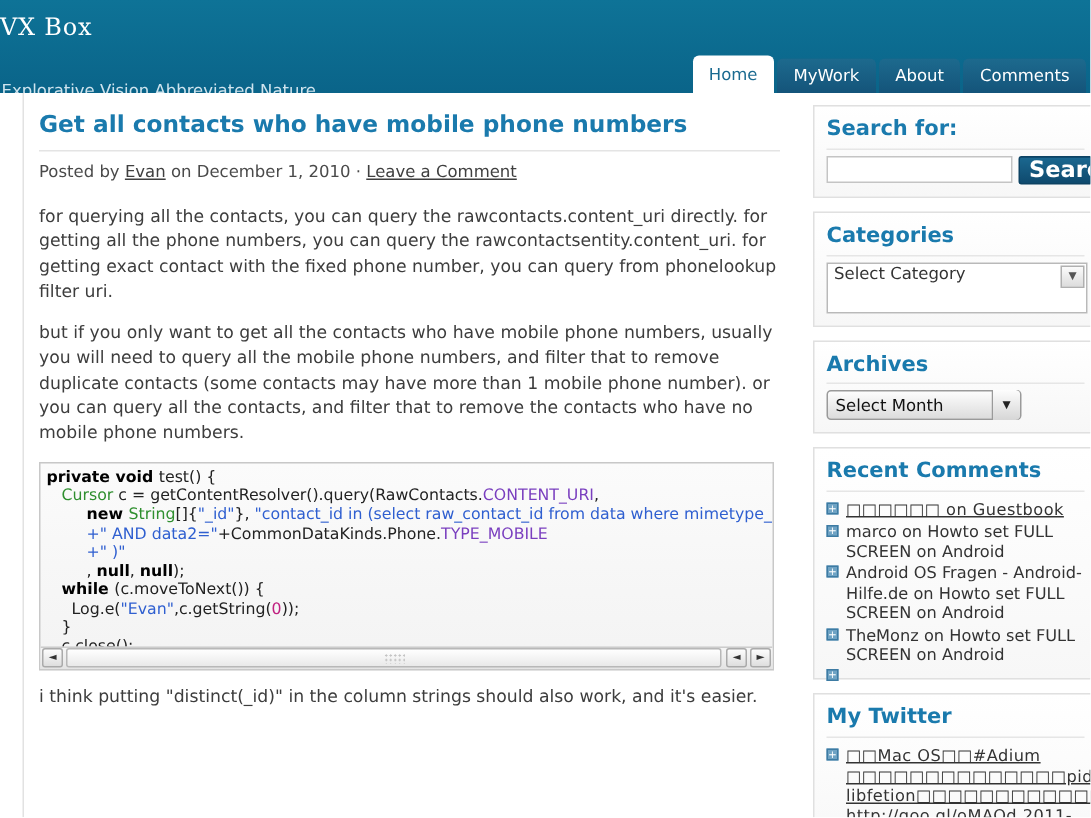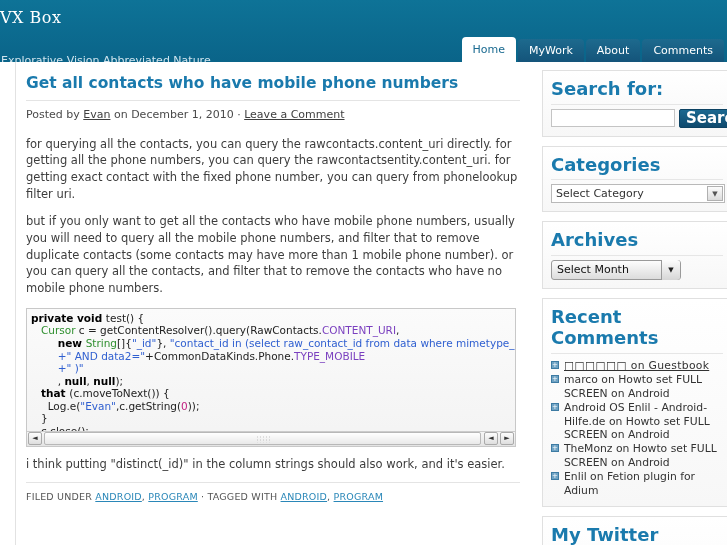--- a/index.html
+++ b/index.html
@@ -215,21 +215,21 @@
   }
   .widget {
     border: 1px solid #e0e0e0;
     background: #fbfbfb;
     background-image: linear-gradient(to bottom, #ffffff, #f7f7f7);
     padding: 7px 8px 8px 8px;
     margin-bottom: 9px;
     width: 190px;
   }
   .widget-title {
-    font-size: 18px;
+    font-size: 14px;
     font-weight: bold;
     color: #1a7aad;
     margin: 0 0 4px 0;
     padding-bottom: 4px;
     border-bottom: 1px solid #e6e6e6;
     line-height: 1.2;
   }
   .search-row { display: flex; align-items: center; gap: 4px; margin-top: 4px; }
   .search-input {
     width: 124px; height: 18px;
@@ -248,26 +248,26 @@
     color: #ffffff;
     border: 1px solid #0d4363;
     border-radius: 2px;
     font-size: 15px;
     font-weight: bold;
     cursor: pointer;
     font-family: "DejaVu Sans", "Liberation Sans", sans-serif;
     line-height: 1;
   }
   .select-wide {
-    width: 174px; height: 19px;
+    width: 174px; height: 34px;
     border: 1px solid #b9b9b9;
     background: #ffffff;
     font-size: 11px;
     color: #333;
-    display: flex; align-items: center;
+    display: flex; align-items: flex-start;
     padding: 0 0 0 4px;
     margin-top: 3px;
     cursor: pointer;
     position: relative;
   }
   .select-wide .arrow {
     position: absolute; right: 1px; top: 1px;
     width: 16px; height: 15px;
     background: linear-gradient(to bottom, #fbfbfb, #dcdcdc);
     border: 1px solid #b0b0b0;
@@ -360,48 +360,39 @@
           <p>but if you only want to get all the contacts who have mobile phone numbers, usually you will need to query all the mobile phone numbers, and filter that to remove duplicate contacts (some contacts may have more than 1 mobile phone number). or you can query all the contacts, and filter that to remove the contacts who have no mobile phone numbers.</p>
         </div>
 
         <div class="code-wrap">
           <div class="code" id="code-text"><span class="kw">private void </span><span class="nm">test() {</span>
 <span class="nm">   </span><span class="ty">Cursor</span><span class="nm"> c = getContentResolver().query(RawContacts.</span><span class="cn">CONTENT_URI</span><span class="nm">,</span>
 <span class="nm">        </span><span class="kw">new </span><span class="ty">String</span><span class="nm">[]{</span><span class="st">"_id"</span><span class="nm">}, </span><span class="st">"contact_id in (select raw_contact_id from data where mimetype_id=5</span>
 <span class="nm">        </span><span class="st">+" AND data2="</span><span class="nm">+CommonDataKinds.Phone.</span><span class="cn">TYPE_MOBILE</span>
 <span class="nm">        </span><span class="st">+" )"</span>
 <span class="nm">        , </span><span class="kw">null</span><span class="nm">, </span><span class="kw">null</span><span class="nm">);</span>
-<span class="nm">   </span><span class="kw">that </span><span class="nm">(c.moveToNext()) {</span>
+<span class="nm">   </span><span class="kw">while </span><span class="nm">(c.moveToNext()) {</span>
 <span class="nm">     Log.e(</span><span class="st">"Evan"</span><span class="nm">,c.getString(</span><span class="num">0</span><span class="nm">));</span>
 <span class="nm">   }</span>
 <span class="nm">   c.close();</span>
 <span class="nm">}</span></div>
           <div class="code-scroll">
             <div class="sb-arrow">◄</div>
             <div class="sb-track">
               <div class="sb-grip"></div>
             </div>
             <div class="sb-right">
               <div class="sb-arrow">◄</div>
               <div class="sb-arrow">►</div>
             </div>
           </div>
         </div>
 
         <div class="post-note">i think putting "distinct(_id)" in the column strings should also work, and it's easier.</div>
 
-        <div class="filed">
-          <span>FILED UNDER</span>
-          <a href="#">ANDROID</a><span>,</span>
-          <a href="#">PROGRAM</a>
-          <span>·</span>
-          <span>TAGGED WITH</span>
-          <a href="#">ANDROID</a><span>,</span>
-          <a href="#">PROGRAM</a>
-        </div>
       </div>
 
     </div>
 
     <div id="sidebar">
 
       <div class="widget">
         <div class="widget-title">Search for:</div>
         <div class="search-row">
           <input class="search-input" type="text" placeholder="" style="">
@@ -423,23 +414,23 @@
           <span>Select Month</span>
           <span class="arrow">▼</span>
         </div>
       </div>
 
       <div class="widget">
         <div class="widget-title">Recent Comments</div>
         <ul class="wlist">
           <li><span class="li-icon">+</span><span class="tofu">□□□□□□ on Guestbook</span></li>
           <li><span class="li-icon">+</span><span>marco on Howto set FULL SCREEN on Android</span></li>
-          <li><span class="li-icon">+</span><span>Android OS Enlil - Android-Hilfe.de on Howto set FULL SCREEN on Android</span></li>
+          <li><span class="li-icon">+</span><span>Android OS Fragen - Android-Hilfe.de on Howto set FULL SCREEN on Android</span></li>
           <li><span class="li-icon">+</span><span>TheMonz on Howto set FULL SCREEN on Android</span></li>
-          <li><span class="li-icon">+</span><span>Enlil on Fetion plugin for Adium</span></li>
+          <li><span class="li-icon">+</span></li>
         </ul>
       </div>
 
       <div class="widget">
         <div class="widget-title">My Twitter</div>
         <ul class="wlist">
           <li><span class="li-icon">+</span><span class="tofu">□□Mac OS□□#Adium □□□□□□□□□□□□□□pidgin libfetion□□□□□□□□□□□□□□ofetion□pidgin□□□□□□□□□□□□□□□ http://goo.gl/oMAOd 2011-01-16</span></li>
 
         </ul>
       </div>

